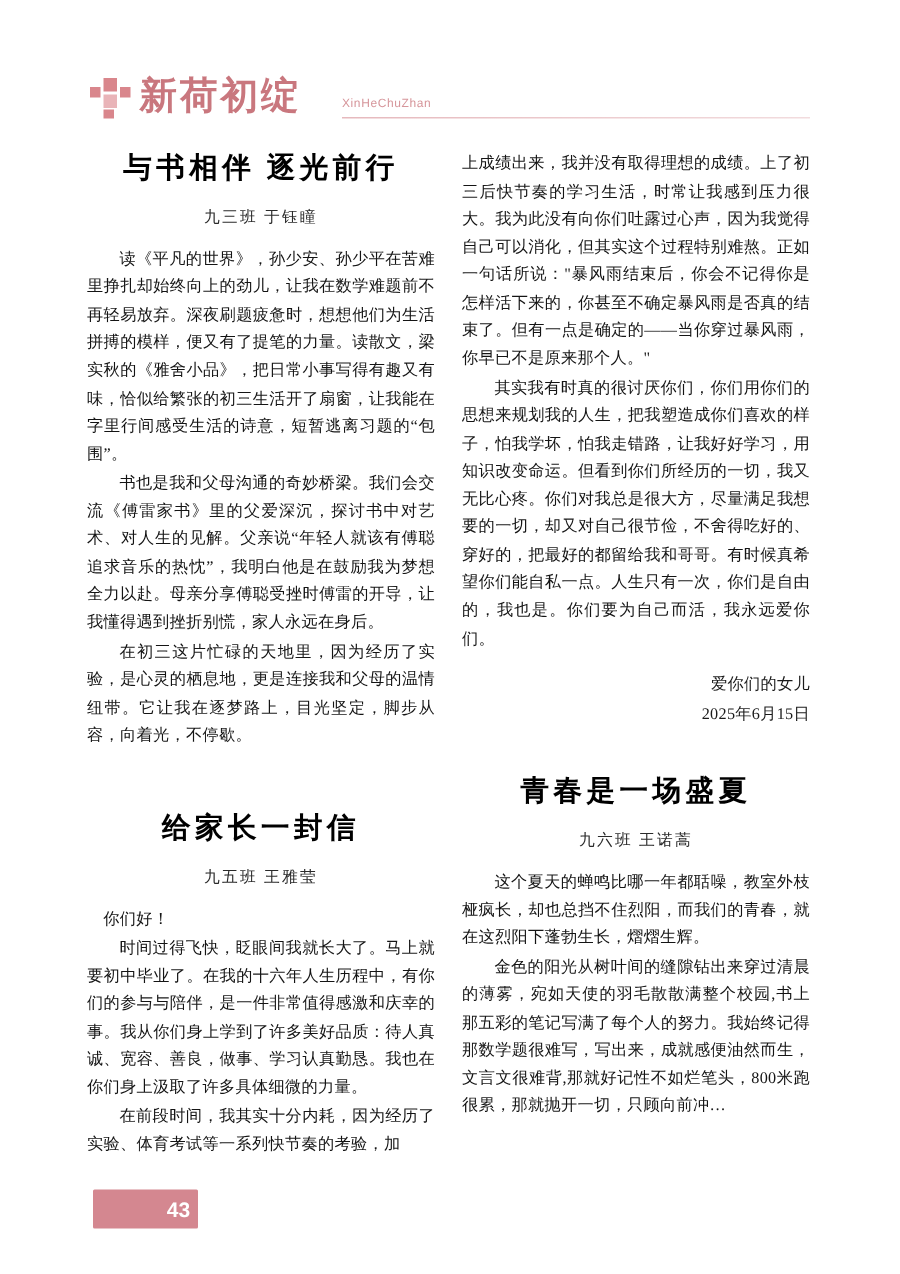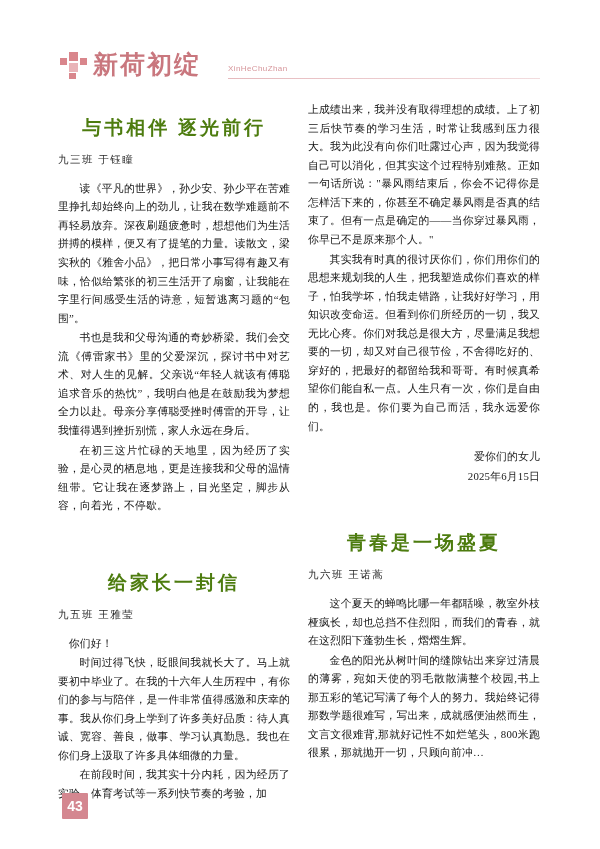--- a/index.html
+++ b/index.html
@@ -89,25 +89,26 @@
   .col-right { left: 308px; }
 
   .article { margin-bottom: 6px; }
 
   .art-title {
     text-align: center;
     font-family: "Liberation Serif", "DejaVu Serif", serif;
     font-size: 19px;
     font-weight: bold;
     letter-spacing: 3px;
-    color: #4d7c0f;
-    margin: 16px 0 12px 0;
+    color: #000000;
+    margin: 1px 0 12px 0;
     line-height: 1.3;
   }
   .art-byline {
+    text-align: center;
     font-size: 10.5px;
     letter-spacing: 1.5px;
     color: #2a2a2a;
     margin: 0 0 12px 0;
   }
   .art-body p {
     margin: 0 0 1px 0;
     font-size: 10.8px;
     line-height: 1.72;
     text-align: justify;
@@ -139,20 +140,21 @@
     height: 26px;
     background: #d48790;
     color: #ffffff;
     font-family: "Liberation Sans", sans-serif;
     font-size: 14px;
     font-weight: bold;
     display: flex;
     align-items: center;
     justify-content: center;
     border-radius: 1px;
+    padding-left: 44px;
   }
 </style>
 </head>
 <body>
 
 <div class="page">
 
   <div class="masthead">
     <div class="logo-mark">
       <span class="lm1"></span>

